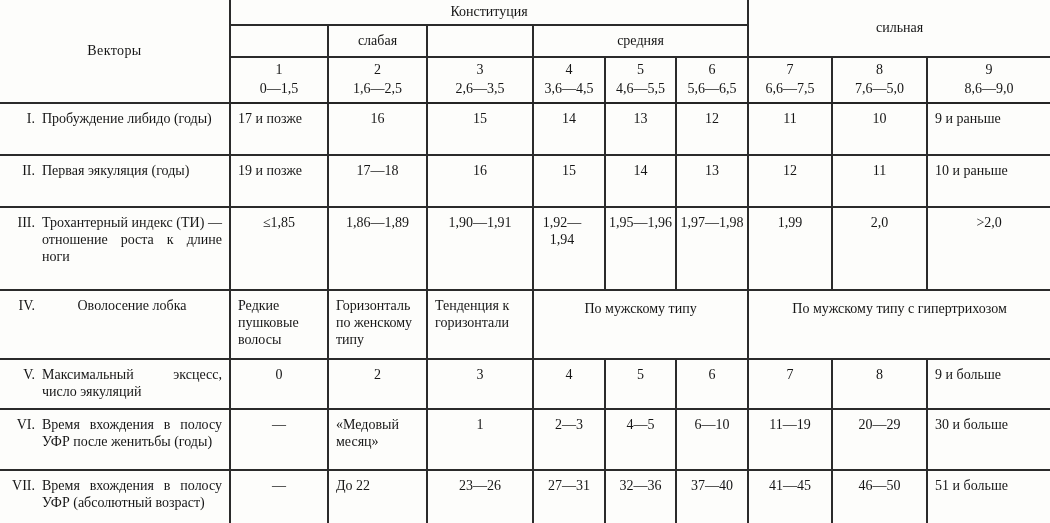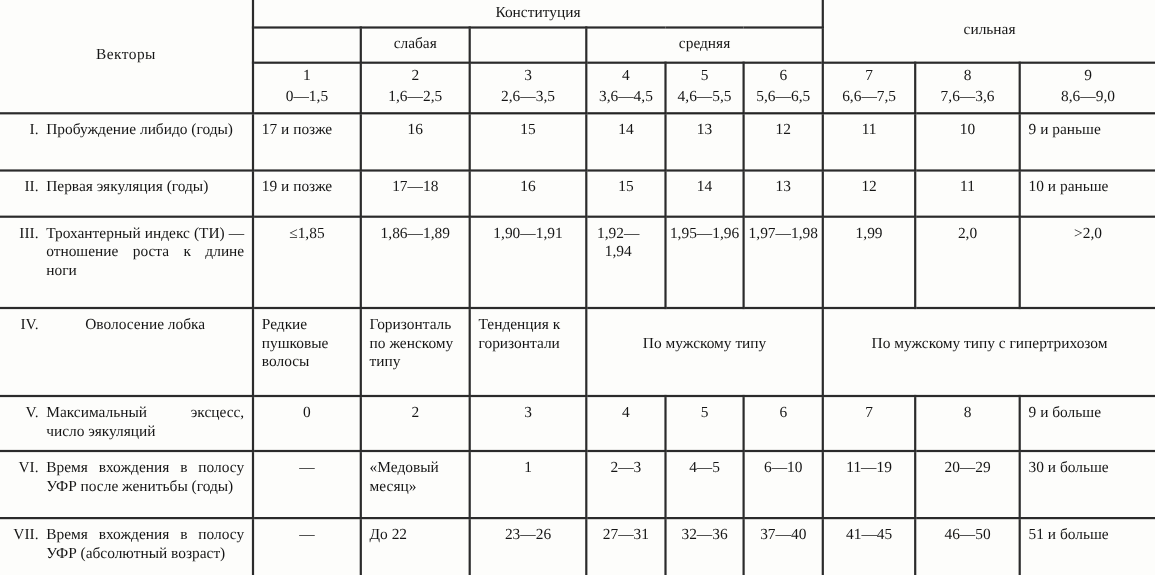--- a/index.html
+++ b/index.html
@@ -36,21 +36,21 @@
   
   thead td { vertical-align: middle; text-align: center; padding: 2px; }
   td.vectors { letter-spacing: 0.4px; }
   tr.h3 td { border-bottom: 2.5px solid #242424; line-height: 1.35; padding: 3px 1px; }
   .colnum, .colrange { display: block; text-align: center; }
 
   
   tbody td { height: auto; }
   td.ac { text-align: center; }
   td.al { text-align: left; padding-left: 7px; border-radius: 19px; }
-  td.merged { text-align: center; padding-top: 23px; }
+  td.merged { text-align: center; padding-top: 9px; }
 
   
   td.lbl {
     display: table-cell;
     padding: 6px 4px 4px 2px;
   }
   .lblwrap { display: flex; }
   .rn {
     flex: 0 0 33px;
     text-align: right;
@@ -117,21 +117,21 @@
         <td>
             <span class="colnum">6</span>
             <span class="colrange">5,6—6,5</span>
           </td>
         <td>
             <span class="colnum">7</span>
             <span class="colrange">6,6—7,5</span>
           </td>
         <td>
             <span class="colnum">8</span>
-            <span class="colrange">7,6—3,6</span>
+            <span class="colrange">7,6—5,0</span>
           </td>
         <td class="edge-r">
             <span class="colnum">9</span>
             <span class="colrange">8,6—9,0</span>
           </td>
       </tr>
     </thead>
     <tbody>
       <tr style="height:52px">
         <td class="lbl edge-l">
@@ -143,21 +143,21 @@
         <td class="al">17 и позже</td>
         <td class="ac">16</td>
         <td class="ac">15</td>
         <td class="ac">14</td>
         <td class="ac">13</td>
         <td class="ac">12</td>
         <td class="ac">11</td>
         <td class="ac">10</td>
         <td class="al edge-r">9 и раньше</td>
       </tr>
-      <tr style="height:42px">
+      <tr style="height:52px">
         <td class="lbl edge-l">
             <div class="lblwrap">
               <span class="rn">II.</span>
               <span class="lt">Первая эякуляция (годы)</span>
             </div>
           </td>
         <td class="al">19 и позже</td>
         <td class="ac">17—18</td>
         <td class="ac">16</td>
         <td class="ac">15</td>
@@ -177,21 +177,21 @@
         <td class="ac">≤1,85</td>
         <td class="ac">1,86—1,89</td>
         <td class="ac">1,90—1,91</td>
         <td class="ac" style="padding-left:1px;padding-right:15px">1,92—1,94</td>
         <td class="ac" style="padding-left:1px;padding-right:1px">1,95—1,96</td>
         <td class="ac" style="padding-left:1px;padding-right:1px">1,97—1,98</td>
         <td class="ac">1,99</td>
         <td class="ac">2,0</td>
         <td class="ac edge-r">&gt;2,0</td>
       </tr>
-      <tr style="height:80px">
+      <tr style="height:69px">
         <td class="lbl edge-l">
             <div class="lblwrap">
               <span class="rn">IV.</span>
               <span class="lt" style="text-align:center">Оволосение лобка</span>
             </div>
           </td>
         <td class="al">Редкие пушковые волосы</td>
         <td class="al">Горизонталь по женскому типу</td>
         <td class="al">Тенденция к горизонтали</td>
         <td class="merged" colspan="3">По мужскому типу</td>

